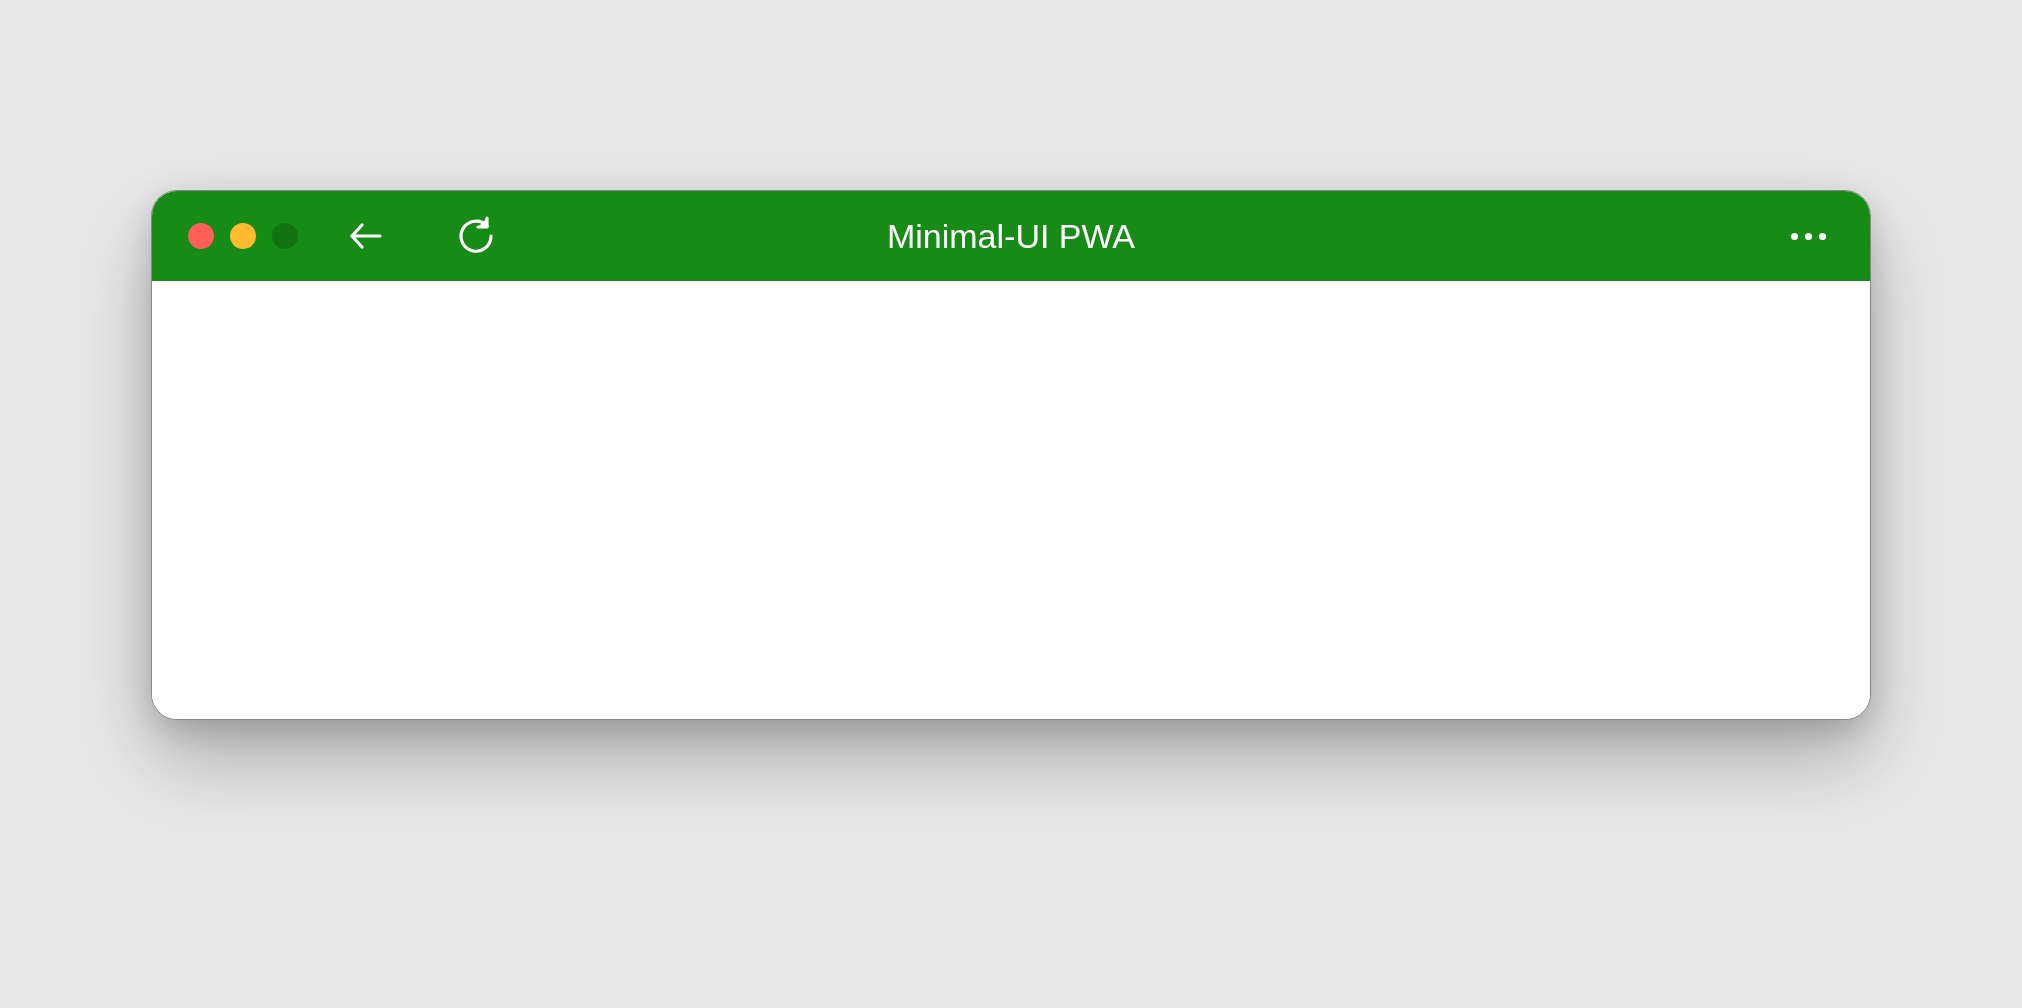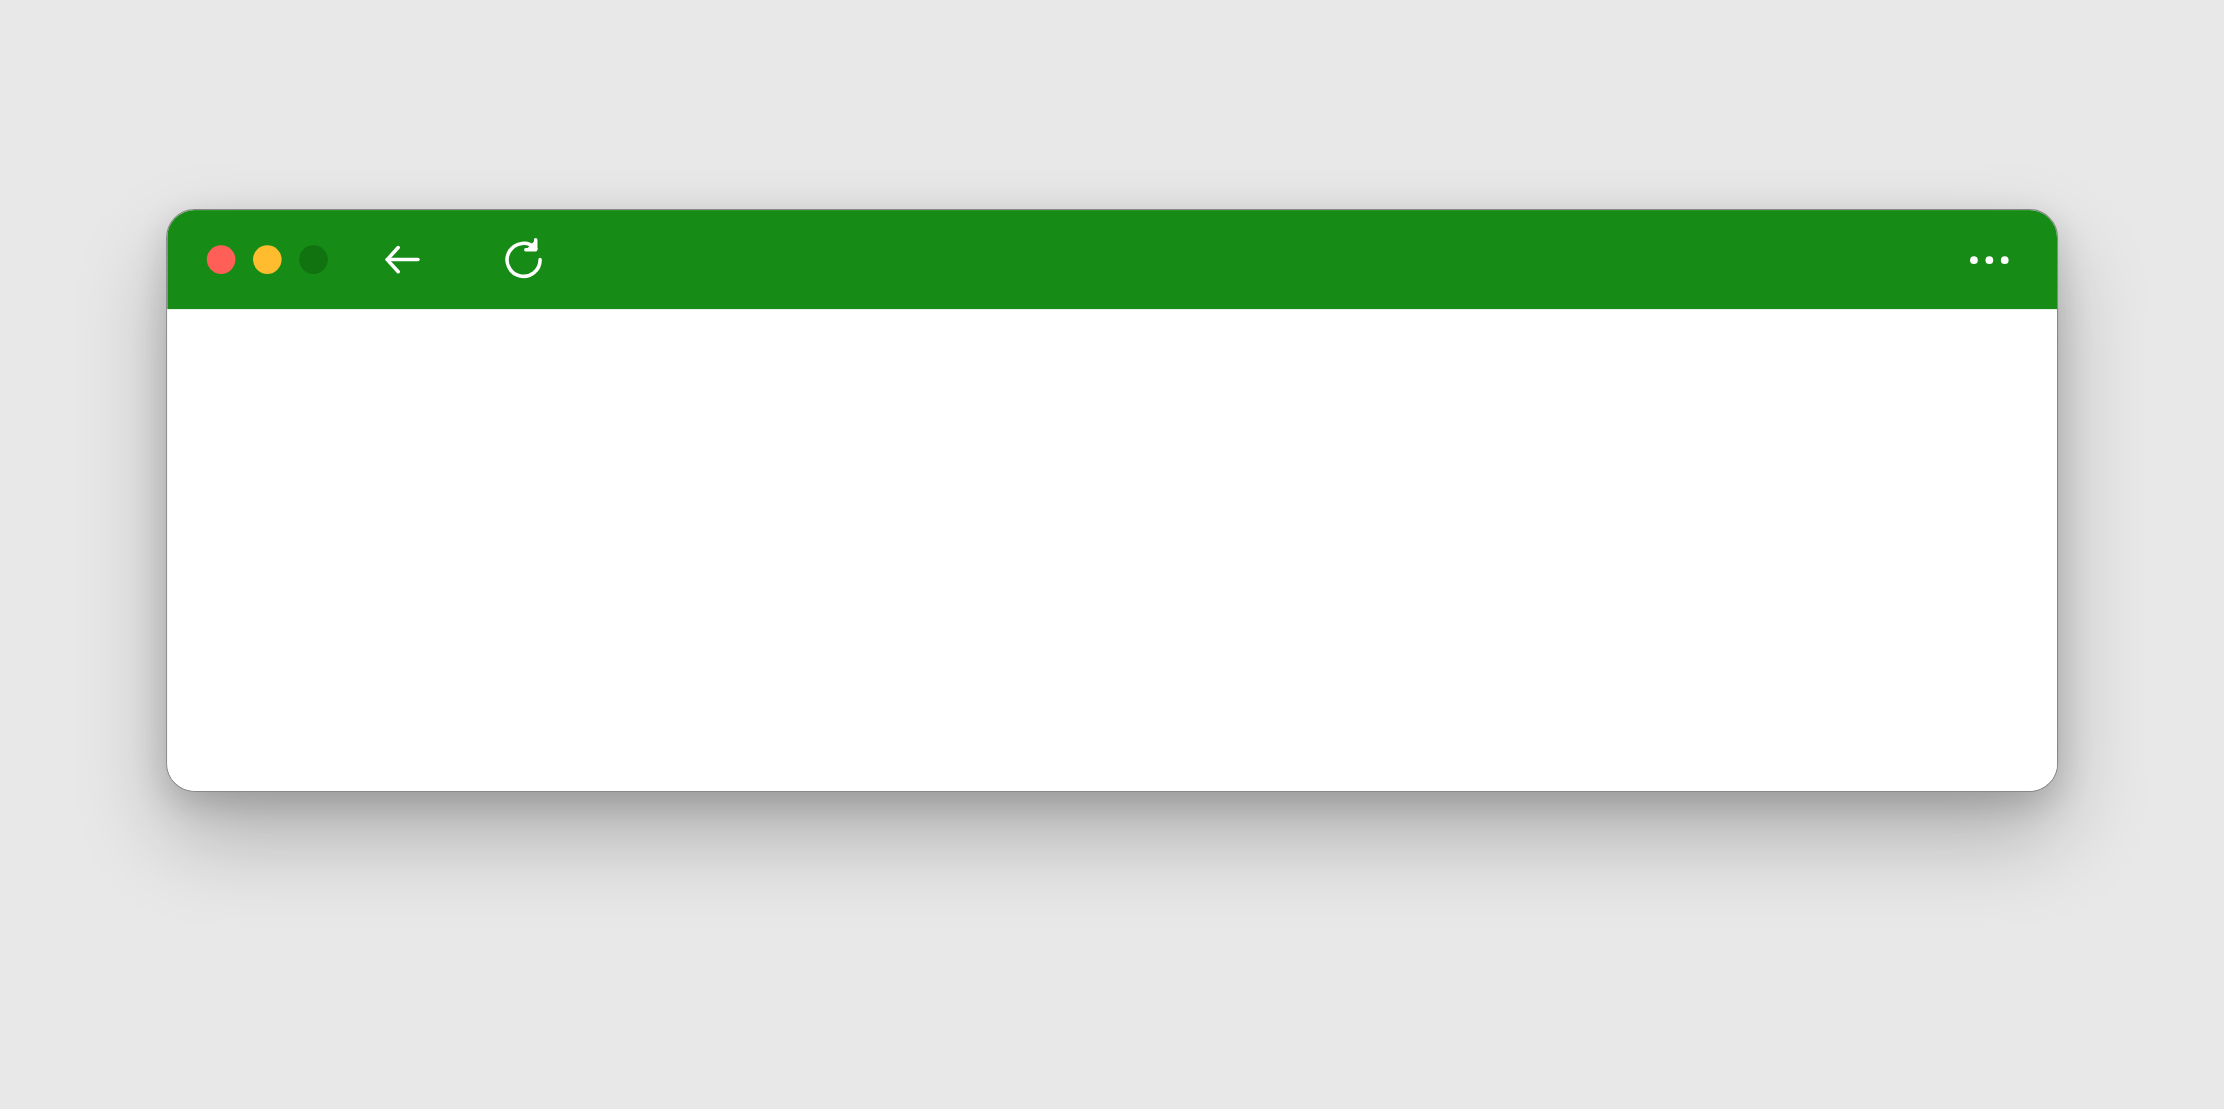--- a/index.html
+++ b/index.html
@@ -139,20 +139,21 @@
         </svg>
       </div>
       <div class="icon-btn">
         <svg viewBox="0 0 40 40">
           <path d="M 31 10 A 15 15 0 1 0 35 20"></path>
           <polyline points="31,2 31,11 22,11" fill="#ffffff" stroke="#ffffff"></polyline>
         </svg>
       </div>
     </div>
 
+    <div class="title">Minimal-UI PWA</div>
 
     <div class="actions">
       <div class="more-dots">
         <span></span>
         <span></span>
         <span></span>
       </div>
     </div>
 
   </div>

